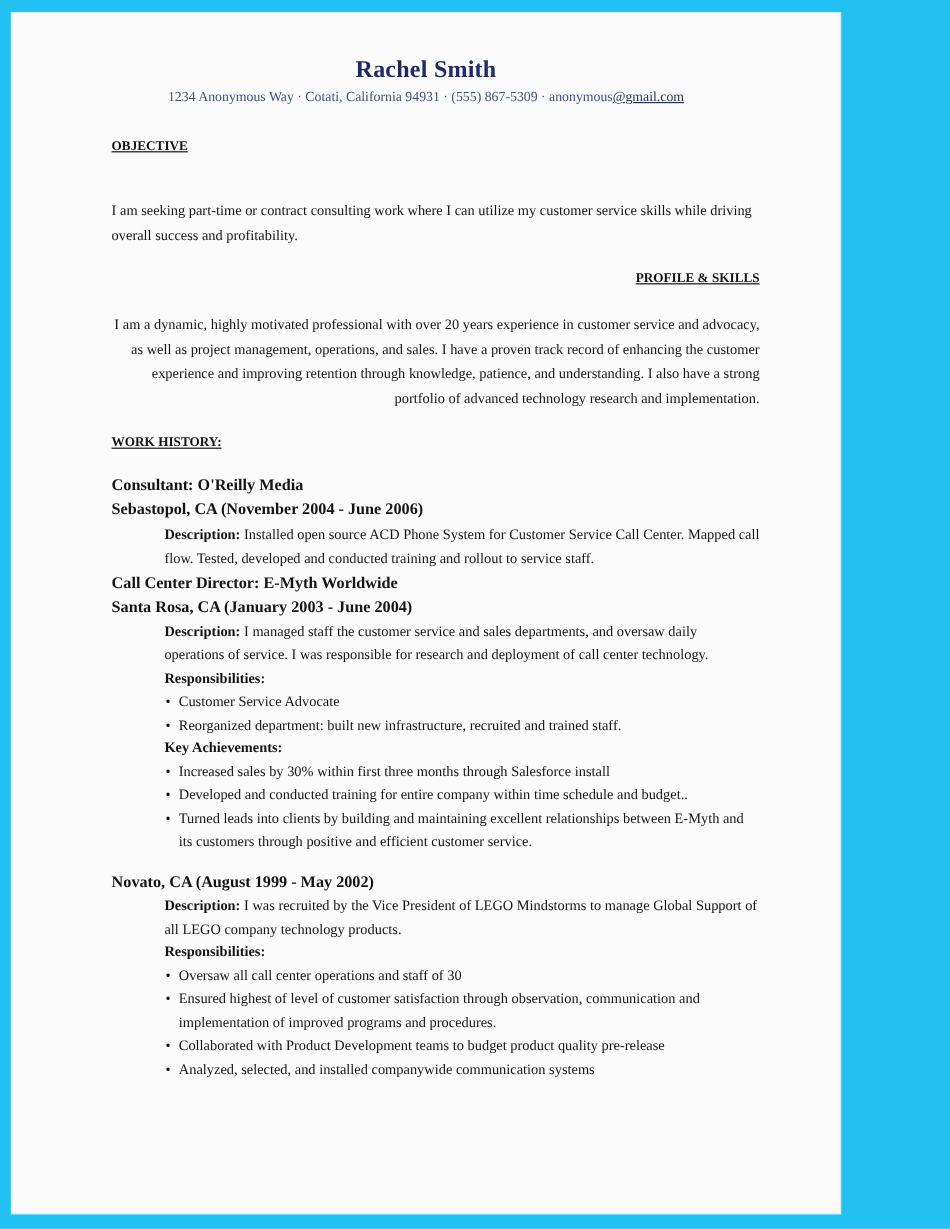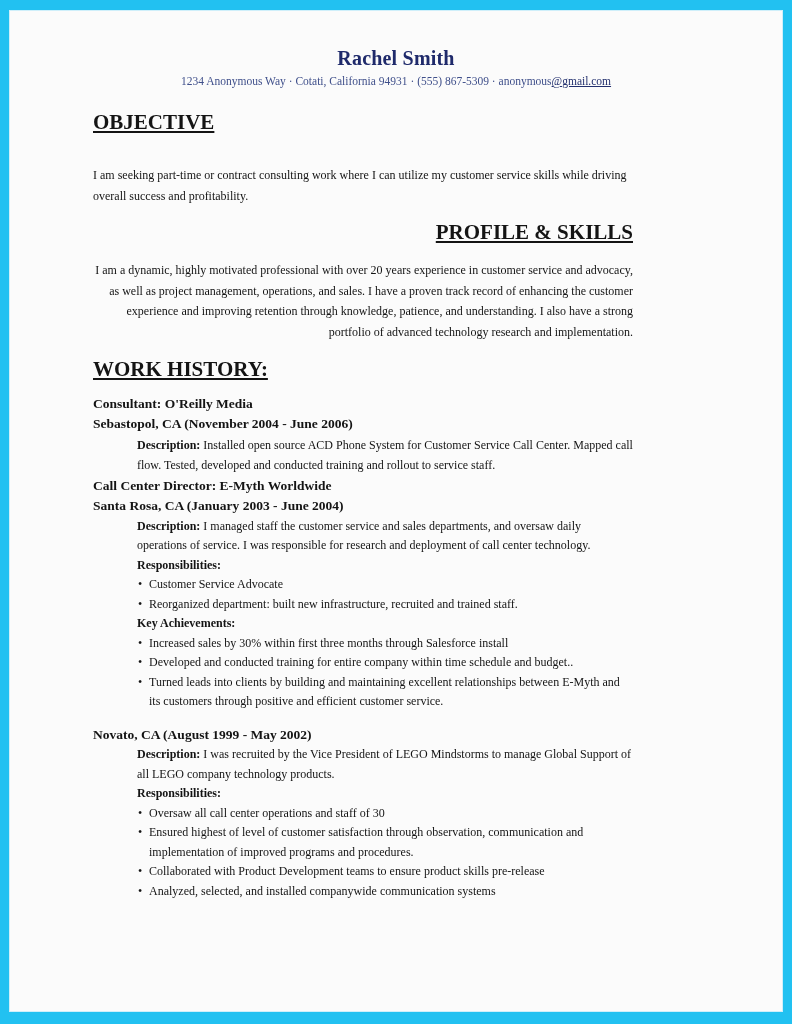--- a/index.html
+++ b/index.html
@@ -6,37 +6,37 @@
   body {
     width: 792px; height: 1024px;
     background: #22c1f1;
     position: relative;
     overflow: hidden;
     font-family: "Liberation Serif", "DejaVu Serif", serif;
   }
   .page {
     position: absolute;
     left: 9px; top: 10px;
-    width: 774px; height: 1002px;
+    width: 692px; height: 1002px;
     background: #fbfbfb;
     box-shadow: inset 0 0 0 1px #cfeffa;
   }
   .header { position: absolute; top: 36px; left: 0; width: 100%; text-align: center; }
   .name {
     font-size: 20px; font-weight: bold; color: #1f2a6b;
     line-height: 24px; letter-spacing: 0.2px;
   }
   .contact {
     font-size: 11.5px; color: #3f4f8a; line-height: 14px; margin-top: 4px;
   }
   .contact .email-link { text-decoration: underline; color: #23306e; }
 
   .content { position: absolute; left: 84px; top: 103px; width: 540px; color: #141414; }
   .section-heading {
-    font-size: 21px; font-weight: bold; text-decoration: underline;
+    font-size: 11px; font-weight: bold; text-decoration: underline;
     line-height: 18px; margin: 0;
   }
   .para { font-size: 12px; line-height: 20.5px; margin: 0; }
   .job-title { font-size: 13.5px; font-weight: bold; line-height: 20.5px; }
   .job-title.small-title .prefix { font-size: 12px; }
   .job-loc { font-size: 13.5px; font-weight: bold; line-height: 20.5px; }
   .indent { padding-left: 44px; }
   .label { font-weight: bold; }
   .bullets { list-style: none; margin: 0; padding: 0 0 0 44px; }
   .bullets li { position: relative; padding-left: 12px; font-size: 12px; line-height: 19.5px; }
@@ -103,19 +103,19 @@
       <div style="margin-top:13px;">
         <div class="job-loc">Novato, CA  (August 1999 - May 2002)</div>
         <p class="para indent" style="line-height:19.5px;">
           <span class="label">Description:</span>
           <span>I was recruited by the Vice President of LEGO Mindstorms to manage Global Support of all LEGO company technology products.</span>
         </p>
         <div class="para indent label" style="line-height:19.5px;">Responsibilities:</div>
         <ul class="bullets">
           <li><span class="bullet">•</span><span>Oversaw all call center operations and staff of 30</span></li>
           <li><span class="bullet">•</span><span>Ensured highest of level of customer satisfaction through observation,  communication and implementation of improved programs and procedures.</span></li>
-          <li><span class="bullet">•</span><span>Collaborated with Product Development teams to ensure product skills pre-release</span></li>
+          <li><span class="bullet">•</span><span>Collaborated with Product Development teams to budget product quality pre-release</span></li>
           <li><span class="bullet">•</span><span>Analyzed, selected, and installed companywide communication systems</span></li>
         </ul>
       </div>
     </section>
   </div>
 </div>
 
 </body></html>

